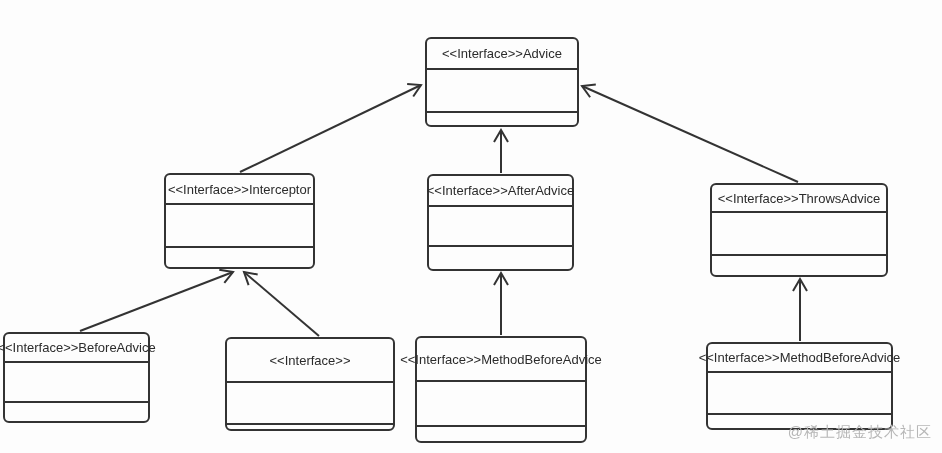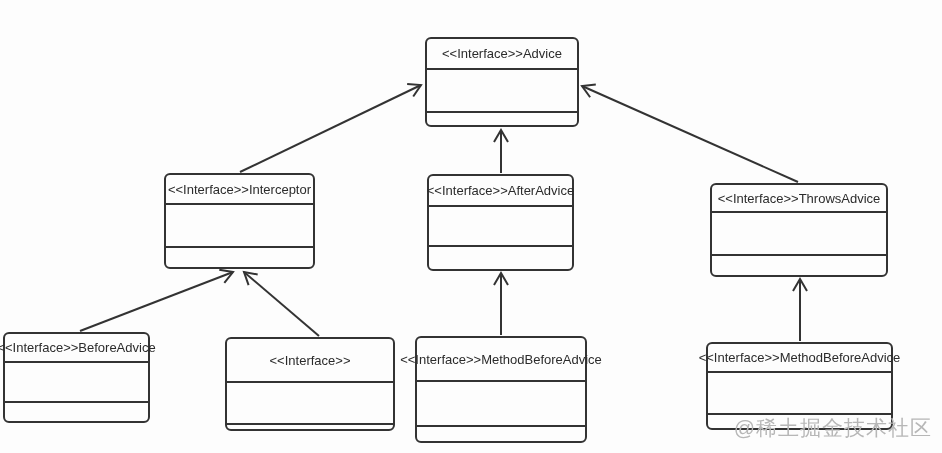--- a/index.html
+++ b/index.html
@@ -47,21 +47,21 @@
   .comp.mid{
     border-bottom:2px solid #333333;
   }
   .comp.bot{
     flex:1 1 auto;
   }
   .watermark{
     position:absolute;
     right:10px;
     bottom:11px;
-    font-size:21px;
+    font-size:15px;
     letter-spacing:1px;
     color:#b7b7b7;
     white-space:nowrap;
   }
 </style>
 </head>
 <body>
 
 <div class="canvas">
 

